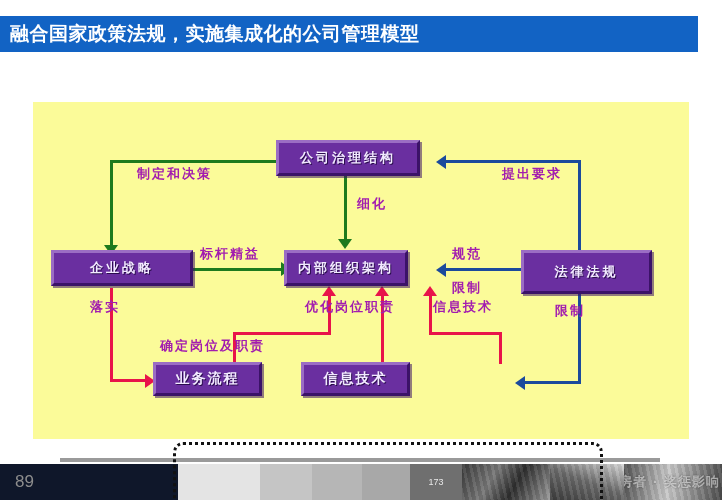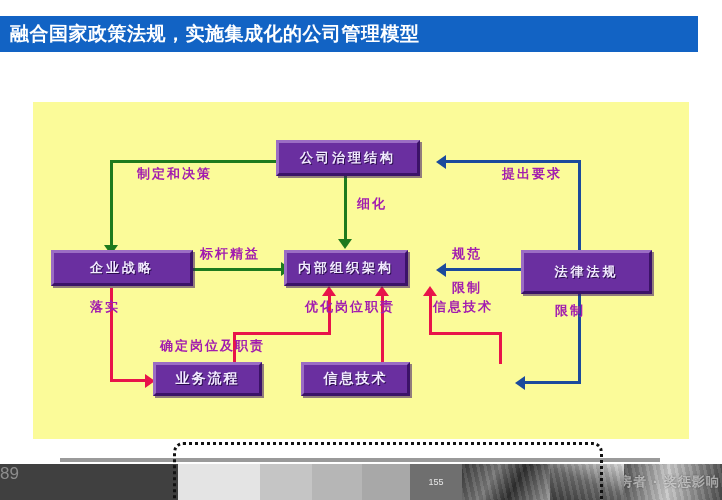--- a/index.html
+++ b/index.html
@@ -128,24 +128,24 @@
     position: absolute;
     left: 0;
     top: 464px;
     width: 722px;
     height: 36px;
     display: flex;
     align-items: stretch;
   }
   .footer-page {
     width: 178px;
-    background: #404040;
-    display: flex;
-    align-items: flex-start;
-    padding-left: 0;
+    background: #0f172a;
+    display: flex;
+    align-items: center;
+    padding-left: 15px;
   }
   .footer-page span {
     font-size: 17px;
     color: #8d8d8d;
     font-family: "Liberation Sans", sans-serif;
   }
   .sw1 { width: 82px; background: #e4e4e4; }
   .sw2 { width: 52px; background: #c5c5c5; }
   .sw3 { width: 50px; background: #b6b6b6; }
   .sw4 { width: 48px; background: #a8a8a8; }
@@ -273,21 +273,21 @@
 
   <div class="footer">
     <div class="footer-page">
       <span>89</span>
     </div>
     <div class="sw1"></div>
     <div class="sw2"></div>
     <div class="sw3"></div>
     <div class="sw4"></div>
     <div class="sw5">
-      <span>155</span>
+      <span>173</span>
     </div>
     <div class="thumb t1"></div>
     <div class="thumb t2"></div>
     <div class="thumb t3">
       <span class="watermark">房者 · 奖惩影响</span>
     </div>
   </div>
 
 </div>
 

